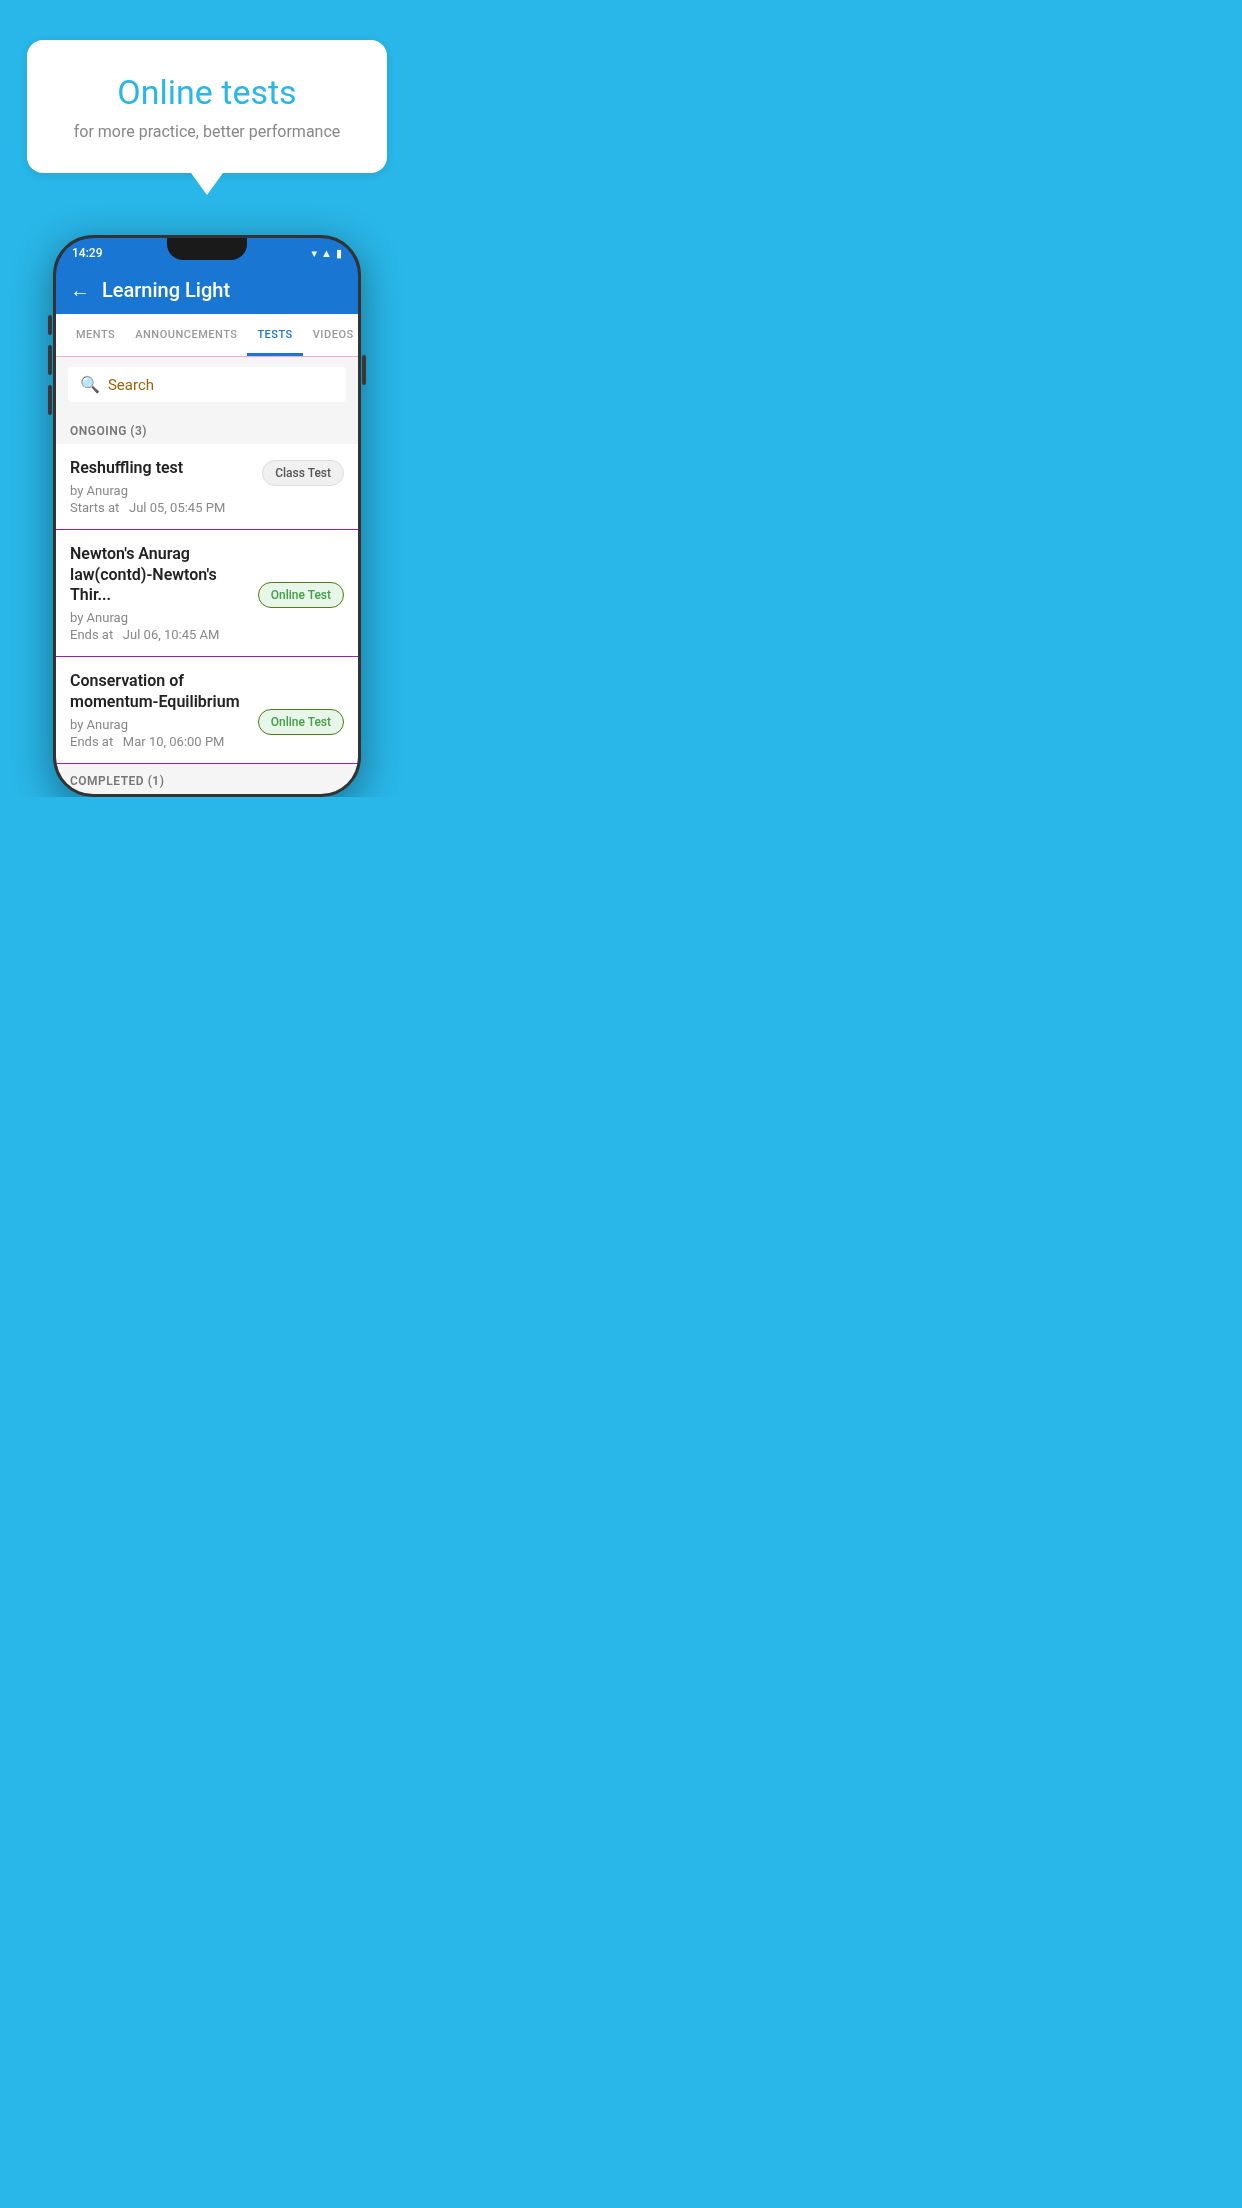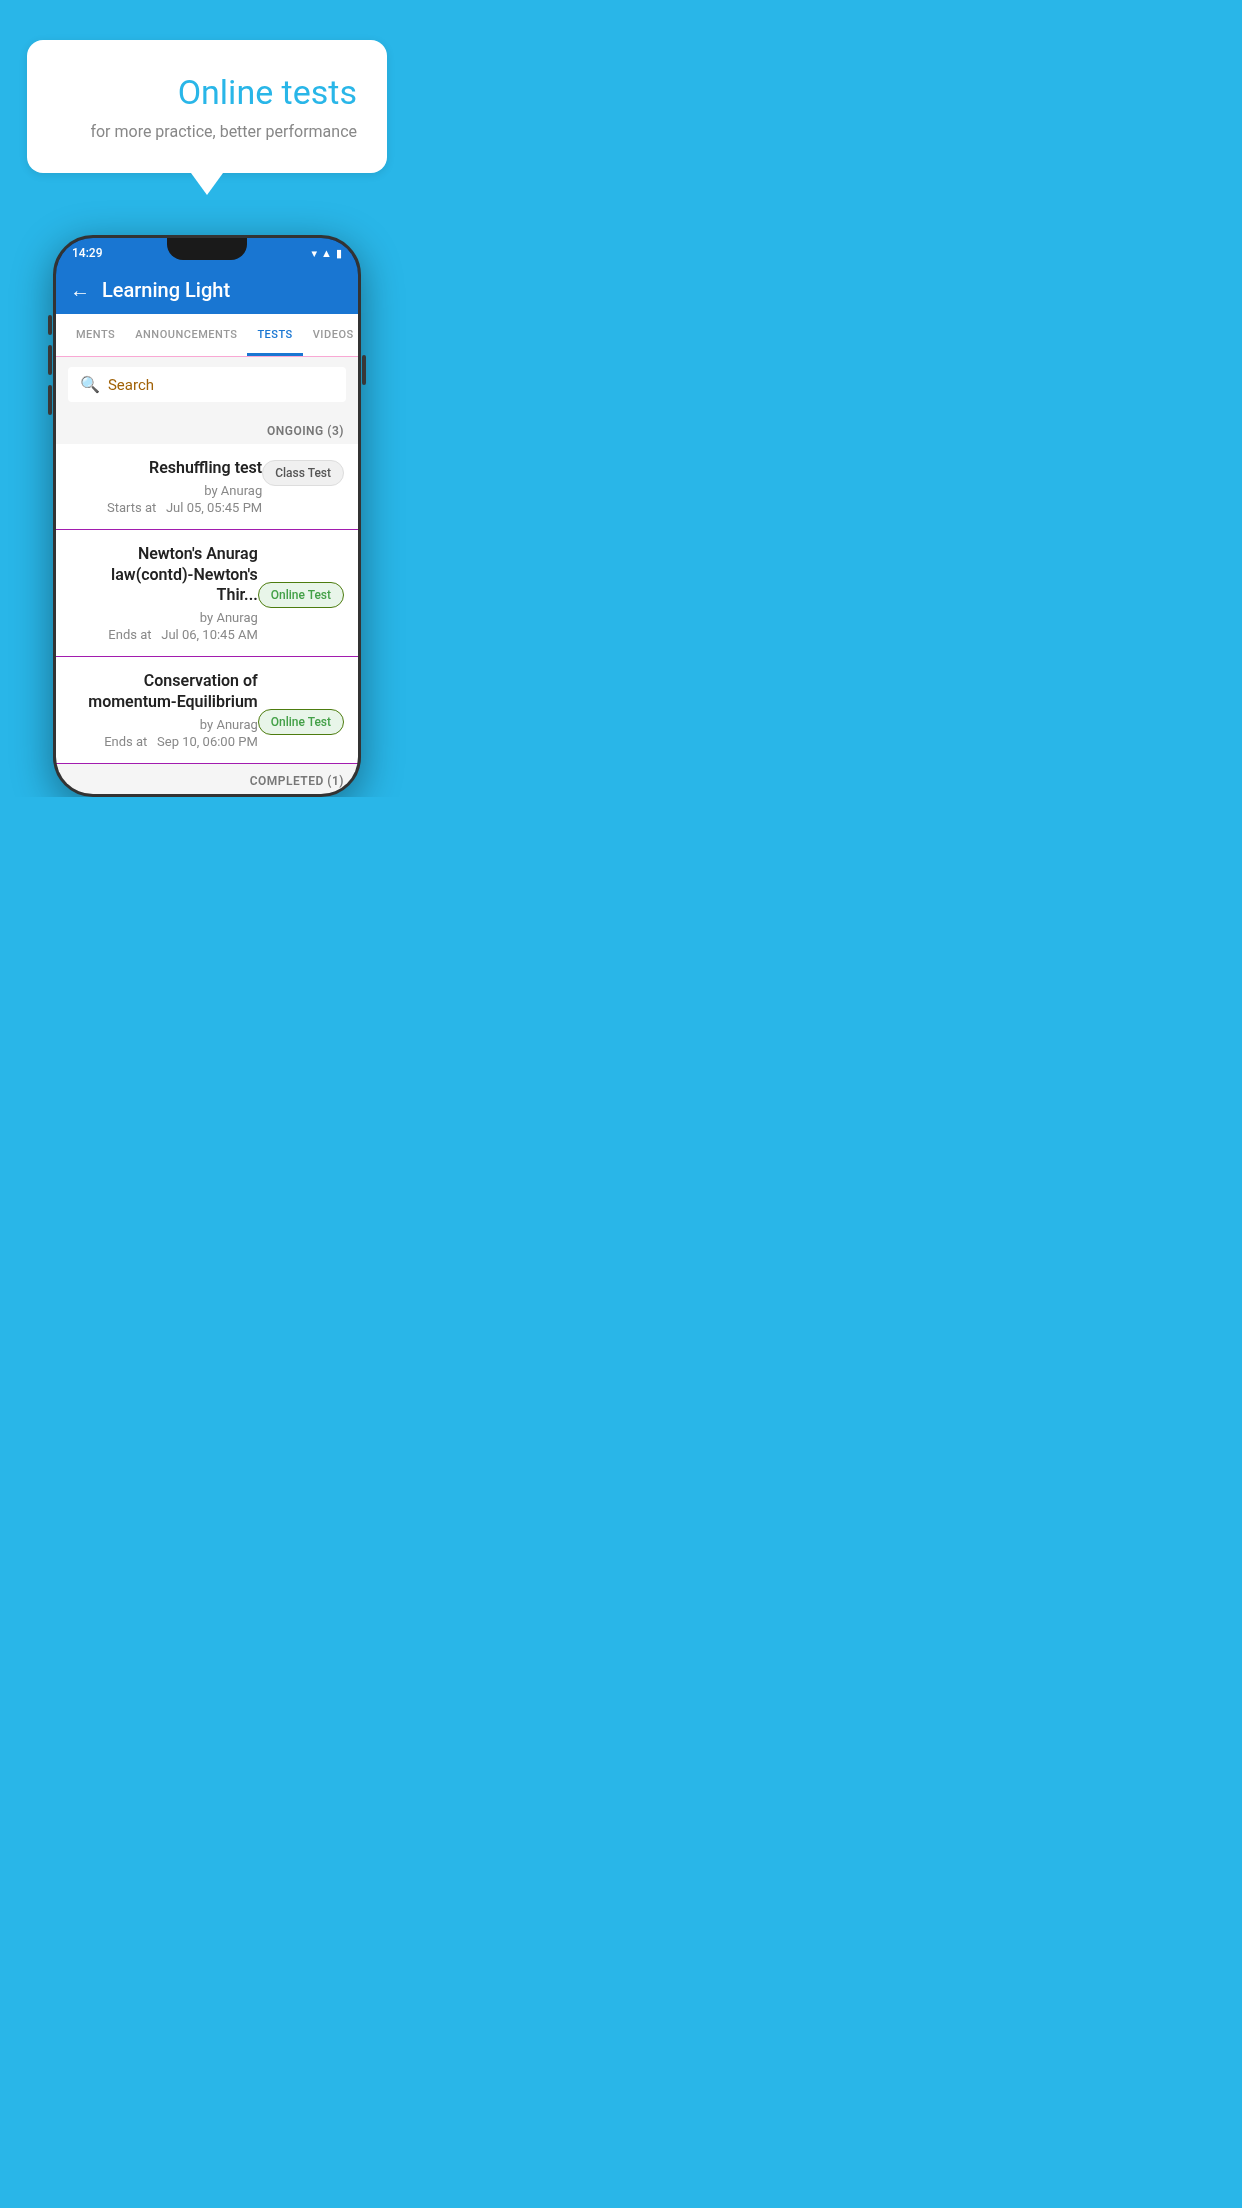--- a/index.html
+++ b/index.html
@@ -1,16 +1,16 @@
 <!DOCTYPE html>
 <html><head>
   <meta charset="utf-8">
   <meta name="viewport" content="width=device-width, initial-scale=1">
   <style>
-    * { margin: 0; padding: 0; box-sizing: border-box; text-align: right; }
+    * { margin: 0; padding: 0; box-sizing: border-box; }
 
     body {
       width: 414px;
       min-height: 736px;
       background-color: #29B6E8;
       font-family: 'Roboto', Arial, sans-serif;
       display: flex;
       flex-direction: column;
       align-items: center;
       overflow-x: hidden;
@@ -384,21 +384,21 @@
         <span class="badge badge-online">Online Test</span>
       </div>
 
       <div class="test-item">
         <div class="test-item-info">
           <div class="test-item-title">Conservation of momentum-Equilibrium</div>
           <div class="test-item-by">by Anurag</div>
           <div class="test-item-date">
             <span>Ends at</span>
             &nbsp;
-            <span>Sep 10, 06:00 PM</span>
+            <span>Mar 10, 06:00 PM</span>
           </div>
         </div>
         <span class="badge badge-online">Online Test</span>
       </div>
 
       <div class="completed-header">COMPLETED (1)</div>
     </div>
   </div>
 </div>
 

